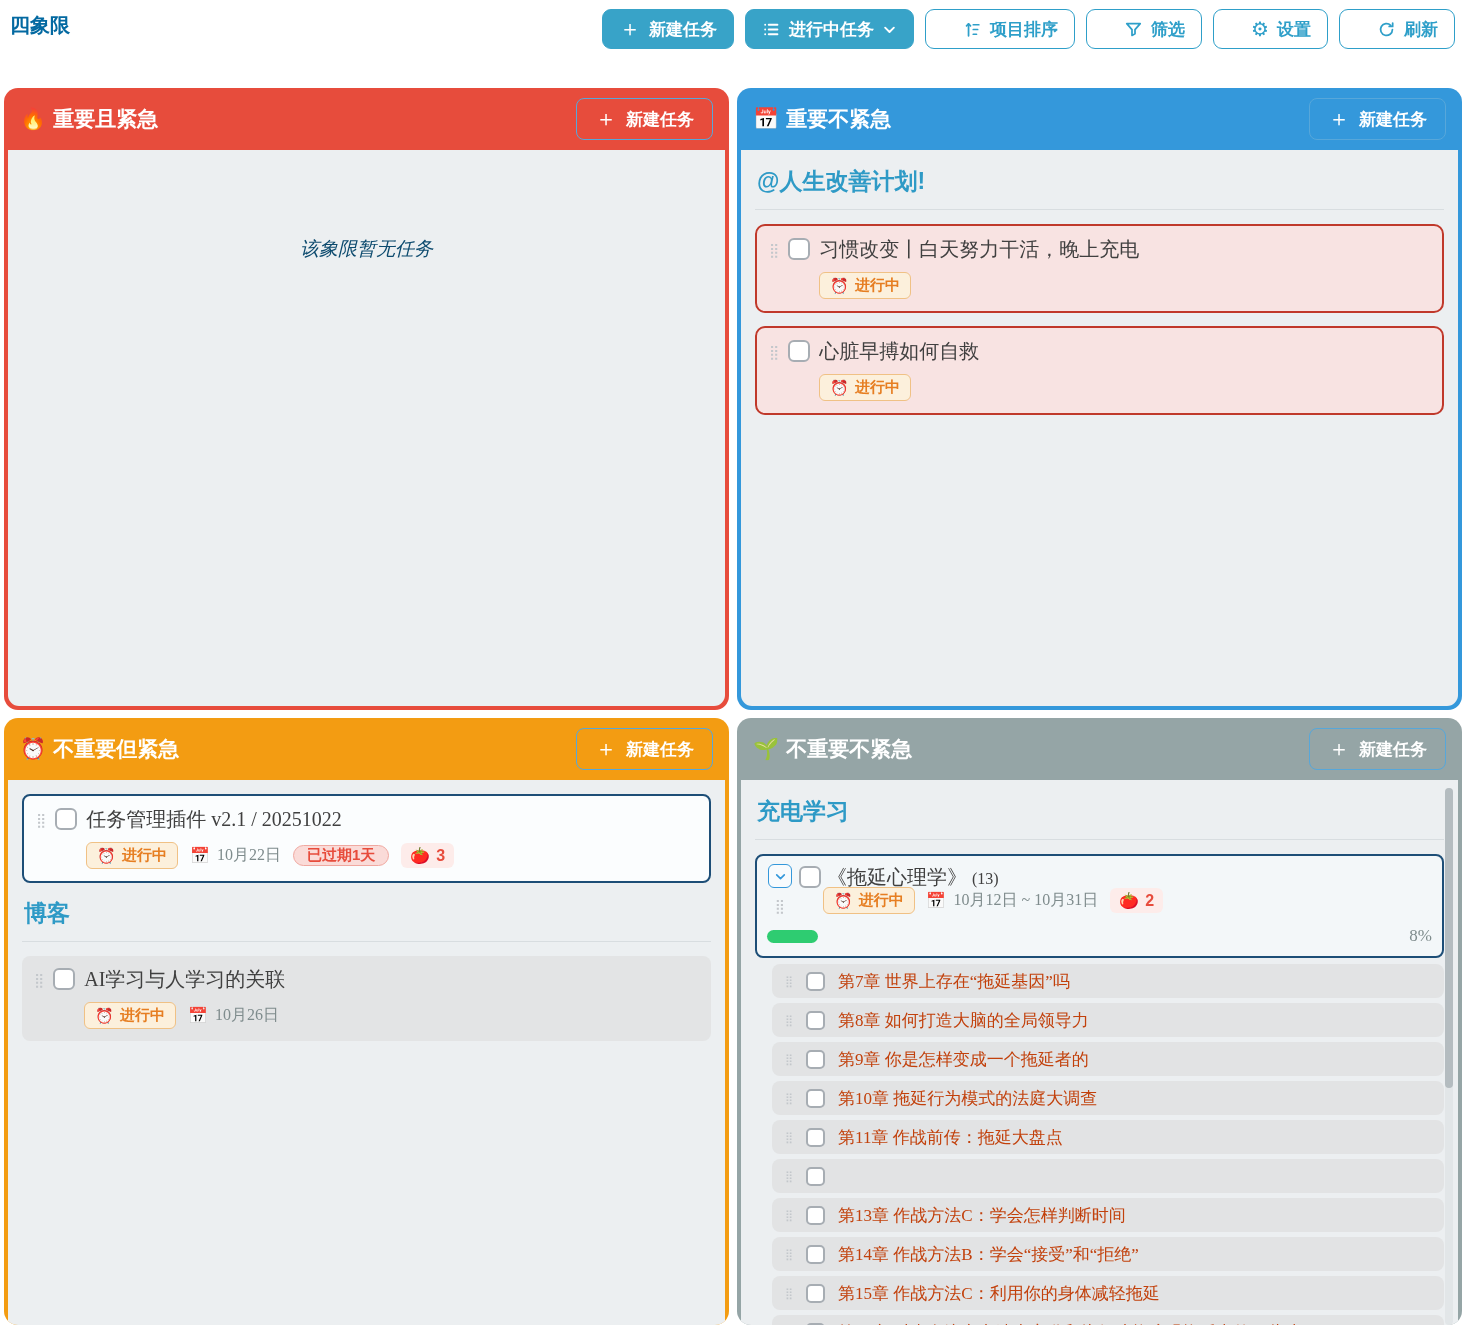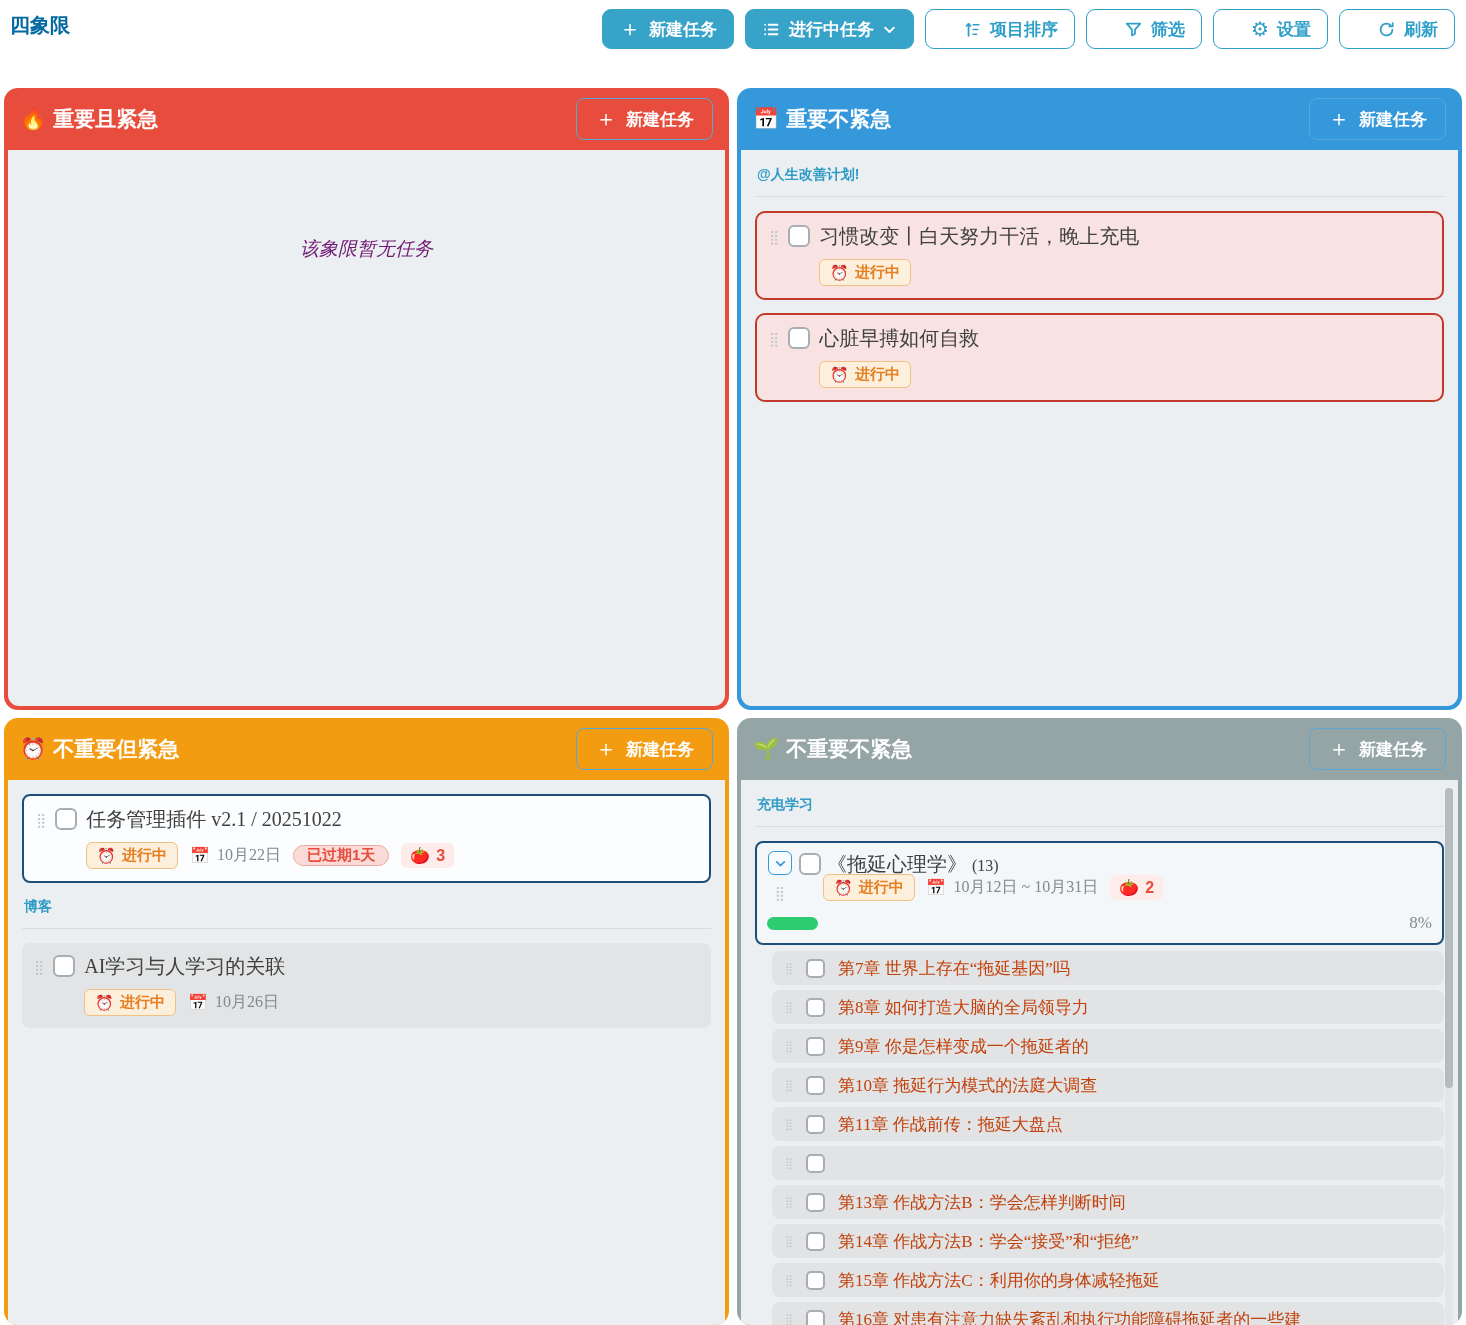--- a/index.html
+++ b/index.html
@@ -25,24 +25,24 @@
   .quad-header { height:62px; padding:0 16px; display:flex; align-items:center; justify-content:space-between; }
   .quad-title { color:#fff; font-size:21px; font-weight:bold; display:flex; align-items:center; gap:7px; }
   .add-btn { display:flex; align-items:center; gap:9px; height:42px; padding:0 18px;
              background:transparent; border:1px solid #57a7da; border-radius:8px;
              color:#fff; font-size:17px; font-weight:bold; cursor:pointer; }
   .plus-glyph { font-size:22px; font-weight:normal; line-height:1; }
   .quad-body { margin:0 4px 4px; background:#eceff1; border-radius:0 0 11px 11px;
                height:calc(100% - 66px); padding:14px; overflow:hidden; position:relative; }
   .quad-body-cut { border-radius:0; margin-bottom:0; height:calc(100% - 62px); }
 
-  .empty-text { text-align:center; margin-top:72px; font-style:italic; color:#701a75;
+  .empty-text { text-align:center; margin-top:72px; font-style:italic; color:#0c4a6e;
                 font-size:19px; font-family:"Liberation Serif", serif; }
 
-  .section-title { color:#2e9ac6; font-weight:bold; font-size:14px; padding:2px 2px 12px;
+  .section-title { color:#2e9ac6; font-weight:bold; font-size:23px; padding:2px 2px 12px;
                    border-bottom:1px solid #d8dde0; margin-bottom:14px; }
 
   .card { display:flex; gap:9px; border-radius:10px; padding:10px 12px 12px; margin-bottom:13px; }
   .card-pink { background:#f8e3e2; border:2px solid #c0392b; }
   .card-navy { background:#fbfdfe; border:2px solid #1d4e77; border-radius:8px; }
   .card-gray { background:#e3e4e5; border:none; border-radius:8px; }
   .handle { color:#c3c7cb; font-size:14px; line-height:1; margin-top:7px; cursor:grab; user-select:none; }
   .cb { width:22px; height:22px; min-width:22px; background:#fff; border:2px solid #a7adb3;
         border-radius:6px; margin-top:2px; cursor:pointer; }
   .task-main { flex:1; min-width:0; }
@@ -341,21 +341,21 @@
           <span class="cb2"></span>
           <span class="chapter-text">第11章 作战前传：拖延大盘点</span>
         </div>
         <div class="chapter-row">
           <span class="handle">⣿</span>
           <span class="cb2"></span>
         </div>
         <div class="chapter-row">
           <span class="handle">⣿</span>
           <span class="cb2"></span>
-          <span class="chapter-text">第13章 作战方法B：学会怎样判断时间</span>
+          <span class="chapter-text">第13章 作战方法C：学会怎样判断时间</span>
         </div>
         <div class="chapter-row">
           <span class="handle">⣿</span>
           <span class="cb2"></span>
           <span class="chapter-text">第14章 作战方法B：学会“接受”和“拒绝”</span>
         </div>
         <div class="chapter-row">
           <span class="handle">⣿</span>
           <span class="cb2"></span>
           <span class="chapter-text">第15章 作战方法C：利用你的身体减轻拖延</span>

